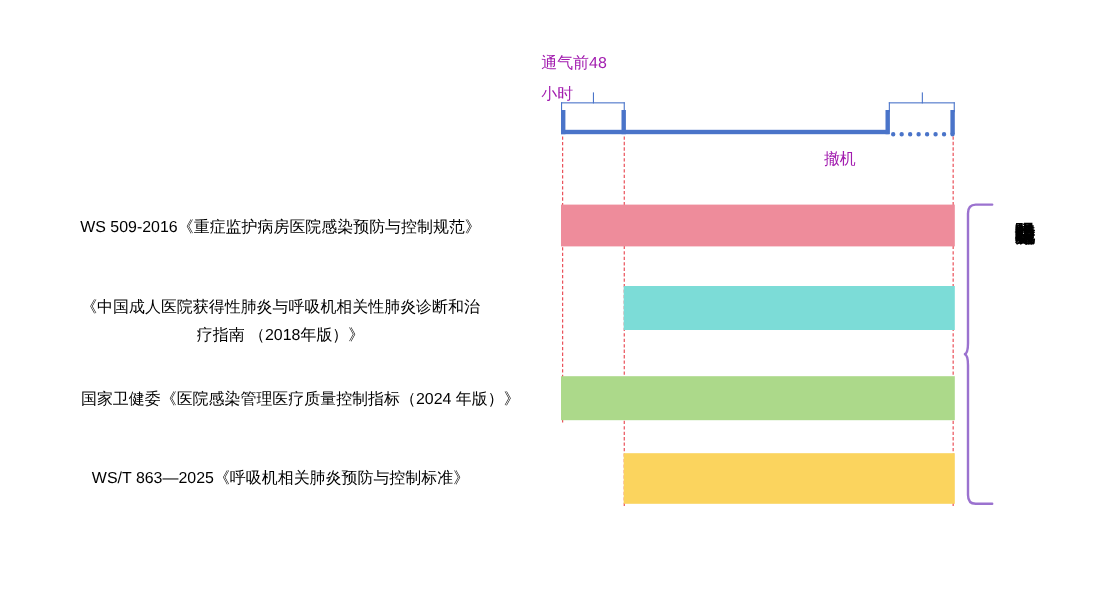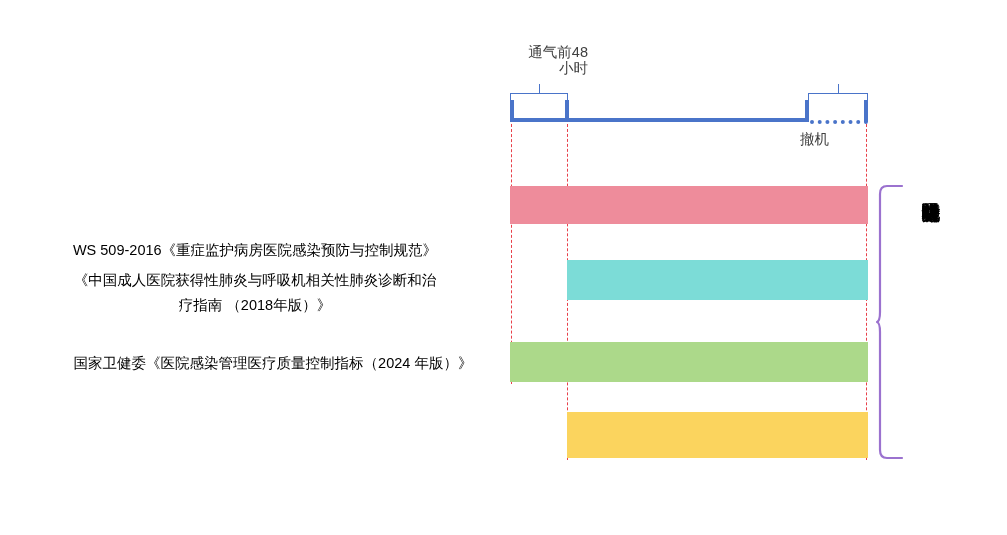--- a/index.html
+++ b/index.html
@@ -53,24 +53,24 @@
   }
   .tl-bracket-stem {
     position: absolute;
     width: 0;
     border-left: 1.5px solid #4a74c9;
   }
 
   
   .tl-text {
     position: absolute;
-    text-align: right;
+    text-align: left;
     font-size: 14.5px;
-    line-height: 16px;
-    color: #404040;
+    line-height: 28px;
+    color: #a21caf;
     white-space: pre-line;
   }
 
   
   .vline {
     position: absolute;
     width: 0;
     border-left: 1.6px dashed #e8404a;
   }
 
@@ -119,30 +119,31 @@
   <div class="tl-vtick" style="left:565px; top:100px; width:4px; height:22px;"></div>
   <div class="tl-vtick" style="left:805px; top:100px; width:4px; height:22px;"></div>
   <div class="tl-vtick" style="left:864px; top:100px; width:4px; height:22px;"></div>
 
   <div class="tl-text" style="left:749px; top:131px; width:80px;">撤机</div>
 
   <div class="vline" style="left:511px; top:124px; height:260px;"></div>
   <div class="vline" style="left:567px; top:124px; height:336px;"></div>
   <div class="vline" style="left:866px; top:124px; height:336px;"></div>
 
-  <div class="guideline-label" style="left:20px; top:195px; width:470px;margin-top:43px;">WS 509-2016《重症监护病房医院感染预防与控制规范》</div>
+  <div class="guideline-label" style="left:20px; top:195px; width:470px;">WS 509-2016《重症监护病房医院感染预防与控制规范》</div>
   <div class="bar" style="left:510px; top:186px; width:358px; height:38px; background:#ee8c9b;"></div>
 
   <div class="guideline-label" style="left:20px; top:268px; width:470px;">《中国成人医院获得性肺炎与呼吸机相关性肺炎诊断和治
 疗指南 （2018年版）》</div>
   <div class="bar" style="left:567px; top:260px; width:301px; height:40px; background:#7cdcd7;"></div>
 
   <div class="guideline-label" style="left:28px; top:351px; width:490px;">国家卫健委《医院感染管理医疗质量控制指标（2024 年版）》</div>
   <div class="bar" style="left:510px; top:342px; width:358px; height:40px; background:#acd98a;"></div>
 
+  <div class="guideline-label" style="left:20px; top:423px; width:470px;">WS/T 863—2025《呼吸机相关肺炎预防与控制标准》</div>
   <div class="bar" style="left:567px; top:412px; width:301px; height:46px; background:#fbd45e;"></div>
 
   <div class="brace" style="left:876px; top:184px;">
     <svg width="28" height="276" viewBox="0 0 28 276" fill="none" xmlns="http://www.w3.org/2000/svg">
       <path d="M26 2 L11 2 Q4 2 4 10 L4 128 Q4 137 1 138 Q4 139 4 148 L4 266 Q4 274 11 274 L26 274" stroke="#9b72cf" stroke-width="2.2" fill="none" stroke-linecap="round" stroke-linejoin="round"></path>
     </svg>
   </div>
 
   <div class="brace-label" style="left:918px; top:188px;">呼吸机相关肺炎诊断时限</div>
 

